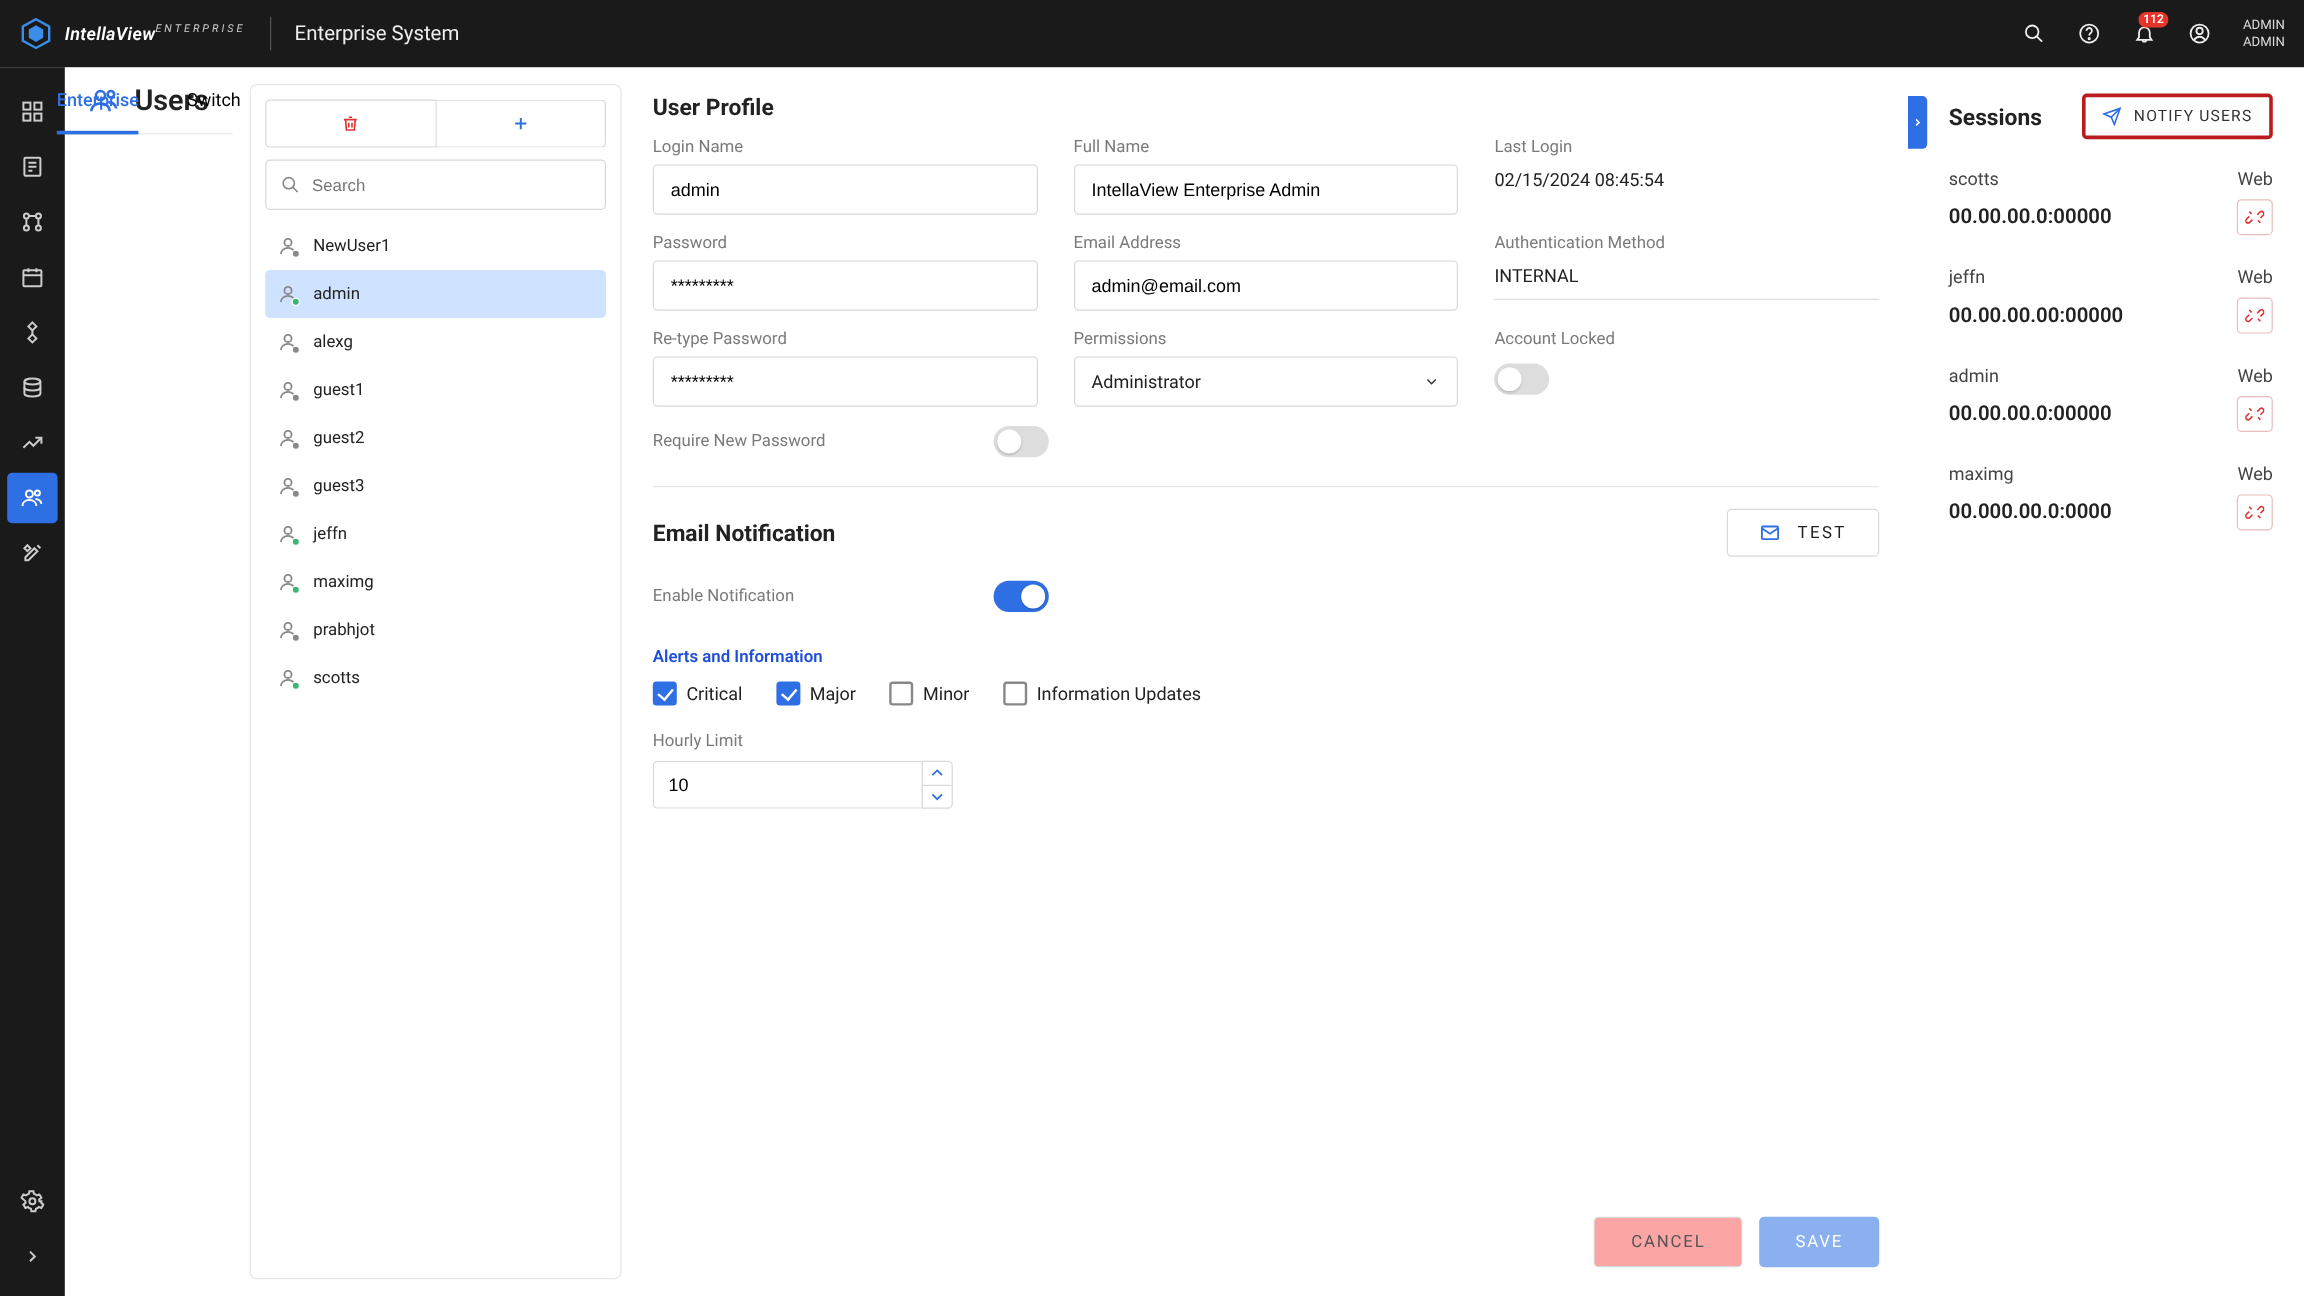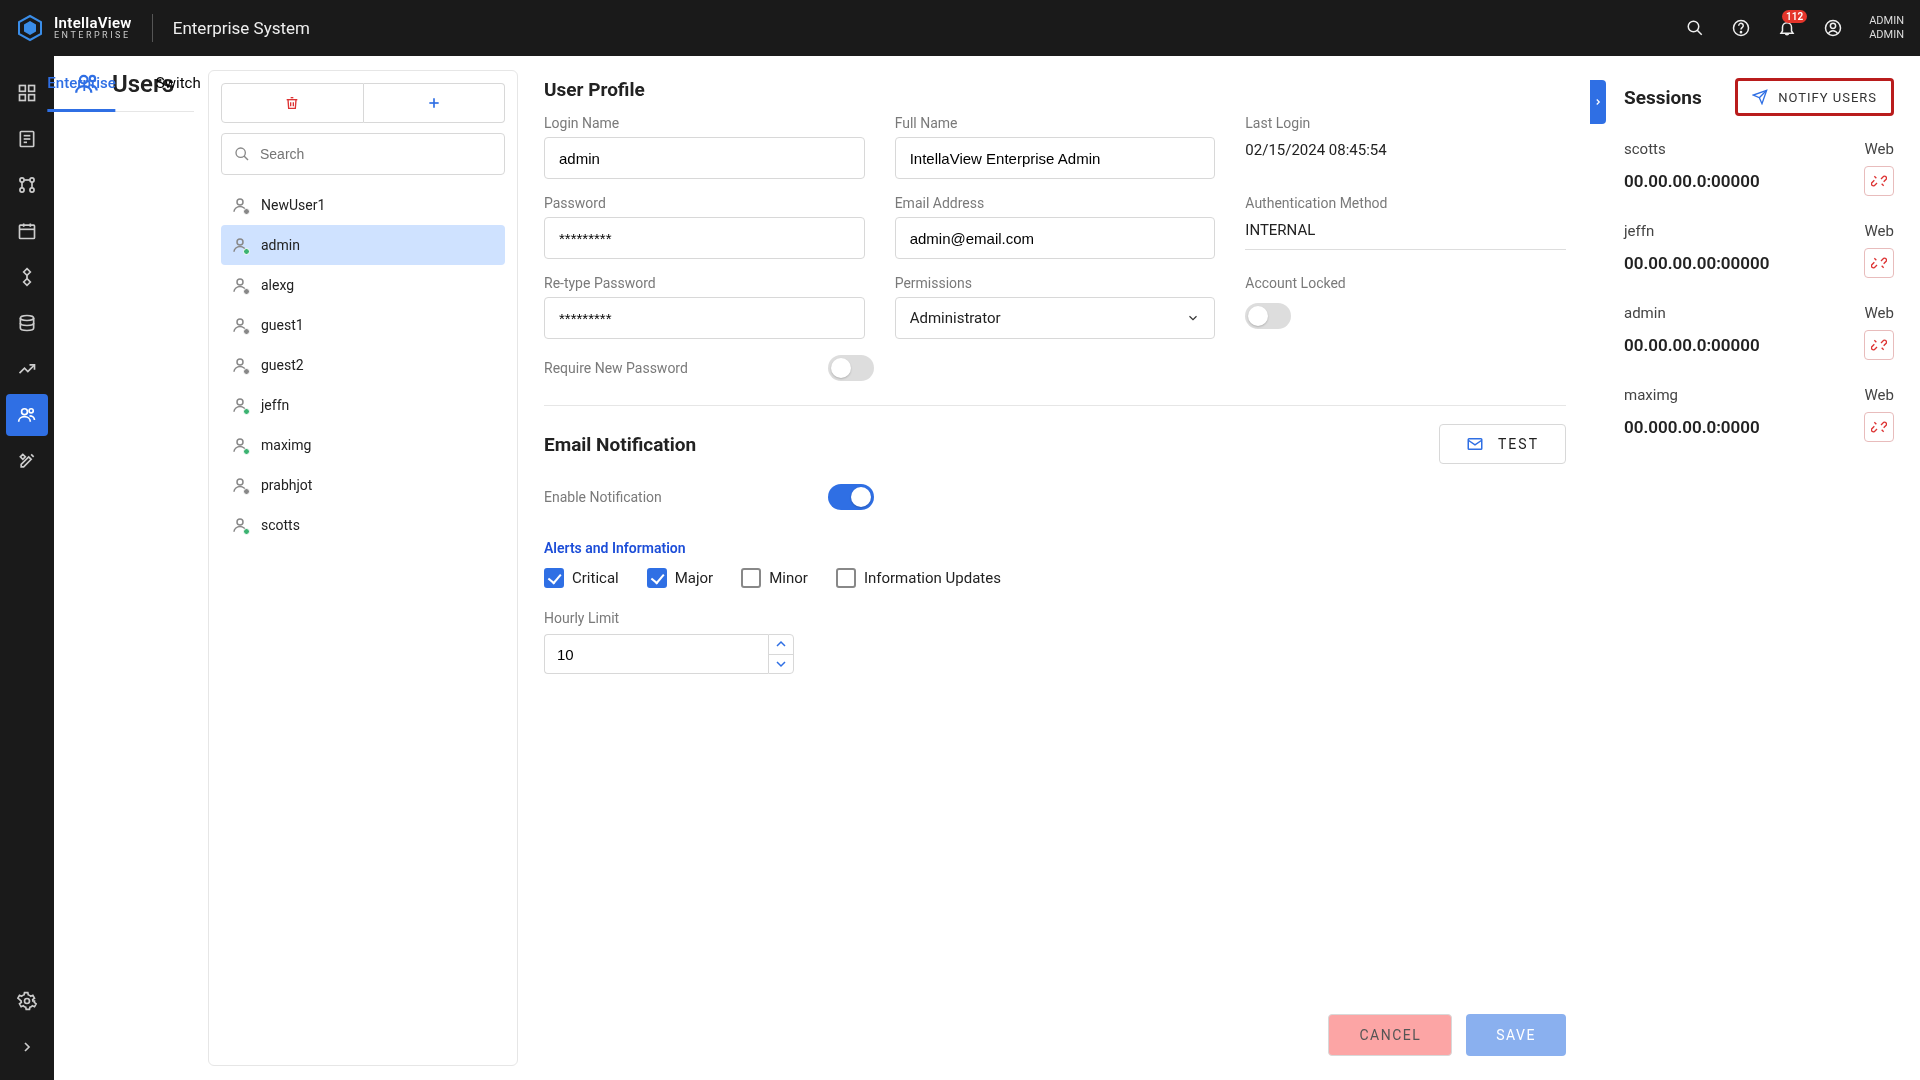--- a/index.html
+++ b/index.html
@@ -2,21 +2,21 @@
 <html><head>
 <meta charset="utf-8">
 <style>
 * { box-sizing: border-box; margin: 0; padding: 0; }
 body { font-family: -apple-system, BlinkMacSystemFont, "Segoe UI", Roboto, sans-serif; font-size: 14px; color: #222; background: #fff; width: 1920px; height: 1080px; overflow: hidden; }
 
 
 .topbar { height: 56px; background: #1a1a1a; color: #fff; display: flex; align-items: center; padding: 0 16px; }
 .logo-block { display: flex; align-items: center; gap: 10px; }
 .logo-hex { width: 28px; height: 28px; display: flex; align-items: center; justify-content: center; }
-.logo-text { display: flex; flex-direction: column; line-height: 1; }
+.logo-text { display: flex; flex-direction: row; line-height: 1; font-style: italic; }
 .logo-text .t1 { font-size: 15px; font-weight: 600; letter-spacing: .3px; }
 .logo-text .t2 { font-size: 9px; letter-spacing: 2.5px; color: #ccc; }
 .topbar-divider { width: 1px; height: 28px; background: #555; margin: 0 20px; }
 .topbar-title { font-size: 17px; color: #eee; }
 .topbar-spacer { flex: 1; }
 .topbar-icons { display: flex; align-items: center; gap: 26px; }
 .topbar-icon { width: 20px; height: 20px; color: #eee; cursor: pointer; display: flex; align-items: center; justify-content: center; position: relative; }
 .badge { position: absolute; top: -8px; right: -10px; background: #e5352b; color: #fff; font-size: 10px; font-weight: 600; padding: 1px 4px; border-radius: 8px; min-width: 18px; text-align: center; }
 .topbar-user { display: flex; flex-direction: column; align-items: flex-end; font-size: 11px; line-height: 1.3; color: #ddd; }
 
@@ -346,20 +346,30 @@
       <span class="user-avatar-dot" style="background:#888"></span>
     </span>
     <span>guest2</span>
             </div>
             <div class="user-row">
     <span class="user-avatar">
       <svg width="18" height="18" viewBox="0 0 24 24" fill="none" stroke="#888" stroke-width="2">
                   <circle cx="12" cy="8" r="4"></circle>
                   <path d="M4 21c0-4 4-7 8-7s8 3 8 7"></path>
                 </svg>
+      <span class="user-avatar-dot" style="background:#888"></span>
+    </span>
+    <span>guest3</span>
+            </div>
+            <div class="user-row">
+    <span class="user-avatar">
+      <svg width="18" height="18" viewBox="0 0 24 24" fill="none" stroke="#888" stroke-width="2">
+                  <circle cx="12" cy="8" r="4"></circle>
+                  <path d="M4 21c0-4 4-7 8-7s8 3 8 7"></path>
+                </svg>
       <span class="user-avatar-dot" style="background:#3cb371"></span>
     </span>
     <span>jeffn</span>
             </div>
             <div class="user-row">
     <span class="user-avatar">
       <svg width="18" height="18" viewBox="0 0 24 24" fill="none" stroke="#888" stroke-width="2">
                   <circle cx="12" cy="8" r="4"></circle>
                   <path d="M4 21c0-4 4-7 8-7s8 3 8 7"></path>
                 </svg>

